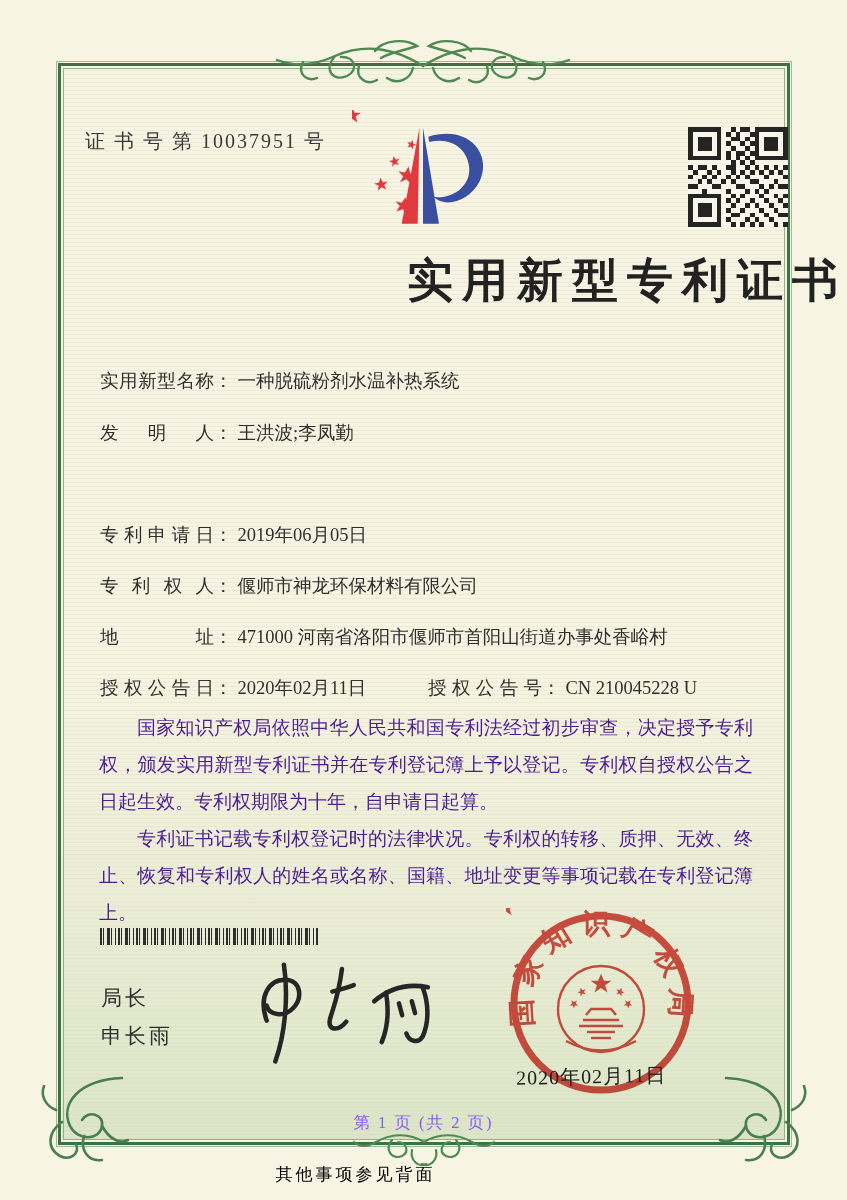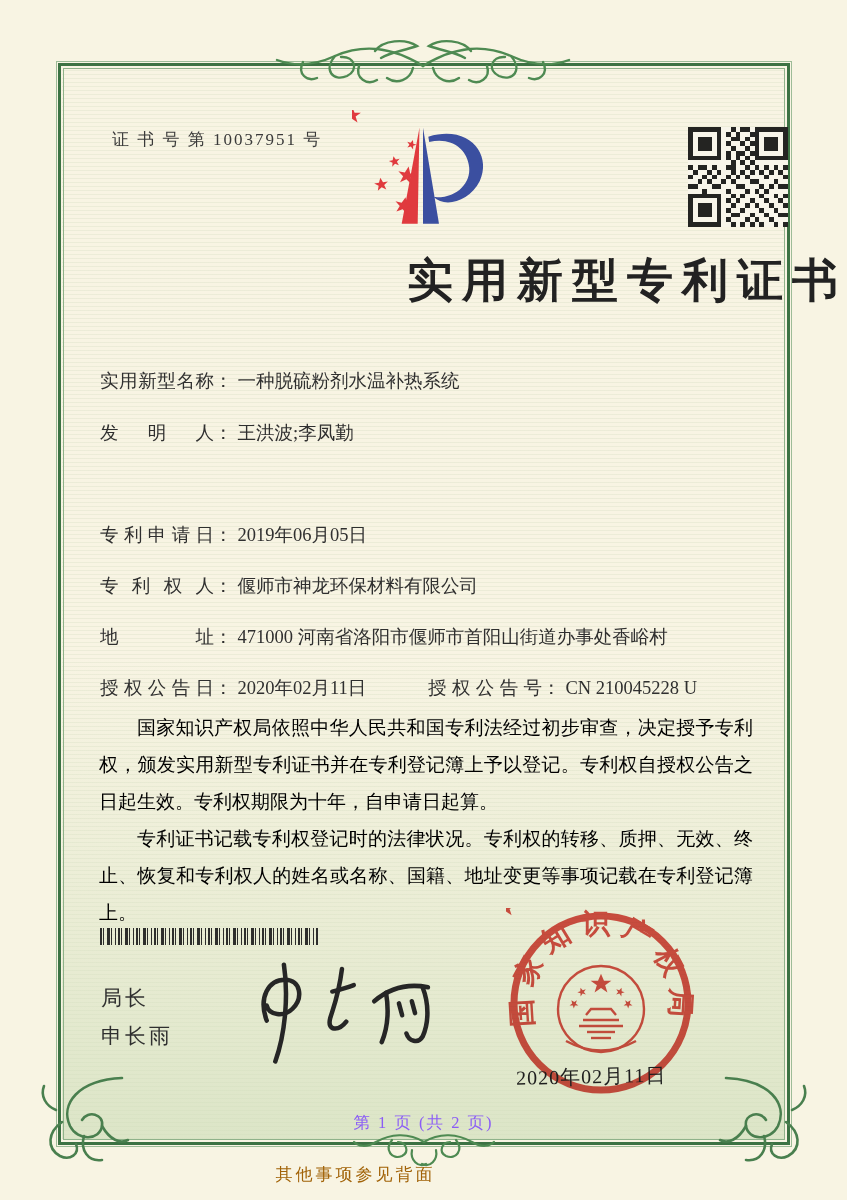--- a/index.html
+++ b/index.html
@@ -15,47 +15,47 @@
   .frame::after{content:""; position:absolute; inset:6px; border:1px solid #8fb28a;}
   .texture{
     position:absolute; left:62px; top:67px; width:722px; height:1072px;
     background:
       linear-gradient(180deg, rgba(222,232,200,0) 55%, rgba(214,226,192,0.45) 82%, rgba(205,221,184,0.65) 100%),
       repeating-linear-gradient(0deg, rgba(130,165,115,0.10) 0 1px, rgba(0,0,0,0) 1px 4px);
   }
   .layer{position:absolute; z-index:3;}
   svg{display:block;}
   
-  .cert-no{left:112px; top:128px; font-size:17px; letter-spacing:2px; color:#3a3a3a;}
+  .cert-no{left:85px; top:128px; font-size:20px; letter-spacing:2px; color:#3a3a3a;}
   .logo{left:352px; top:110px;}
   .qr{left:688px; top:127px;}
   .title{left:0; top:250px; width:847px; text-align:right; font-size:46px; font-weight:bold; letter-spacing:9px; color:#222;}
   
   .row{left:100px; width:660px; font-size:18.5px; white-space:nowrap;}
   .lbl{display:inline-block; width:114px; text-align:justify; text-align-last:justify; vertical-align:top;}
   .val{margin-left:5px;}
   .pair2{position:absolute; left:328px; top:0;}
   
-  .body-text{left:99px; top:709px; width:654px; font-size:19px; line-height:37px; text-align:justify; color:#000000;}
+  .body-text{left:99px; top:709px; width:654px; font-size:19px; line-height:37px; text-align:justify; color:#4c1d95;}
   .body-text p{margin:0; text-indent:2em;}
   
   .barcode{left:100px; top:928px; width:218px; height:17px;
     background:repeating-linear-gradient(90deg,
       #2e2e2c 0 2px, rgba(0,0,0,0) 2px 3px,
       #2e2e2c 3px 4px, rgba(0,0,0,0) 4px 7px,
       #2e2e2c 7px 10px, rgba(0,0,0,0) 10px 11px,
       #2e2e2c 11px 12px, rgba(0,0,0,0) 12px 15px,
       #2e2e2c 15px 16px, rgba(0,0,0,0) 16px 18px);}
   .signer-title{left:101px; top:984px; font-size:21px; letter-spacing:3px;font-family:Liberation Serif, serif;}
   .signer-name{left:101px; top:1022px; font-size:21px; letter-spacing:3px;}
   .signature{left:228px; top:956px;}
   .seal{left:506px; top:908px; opacity:.93; mix-blend-mode:multiply;}
   .seal-date{left:516px; top:1063px; width:176px; font-size:20px; letter-spacing:1px; transform:rotate(-1.2deg); color:#1e1e1e; z-index:4;}
   .page-info{left:0; top:1112px; width:847px; text-align:center; font-size:16.5px; letter-spacing:2px; color:#8b5cf6;}
-  .footer-note{left:0; top:1163px; width:711px; text-align:center; font-size:17px; letter-spacing:3px; color:#a16207;}
+  .footer-note{left:0; top:1163px; width:711px; text-align:center; font-size:17px; letter-spacing:3px; color:#000000;}
   .ornament{z-index:4;}
 </style>
 </head>
 <body>
 
 <div class="page">
 
   <div class="texture"></div>
   <div class="frame"></div>
 

